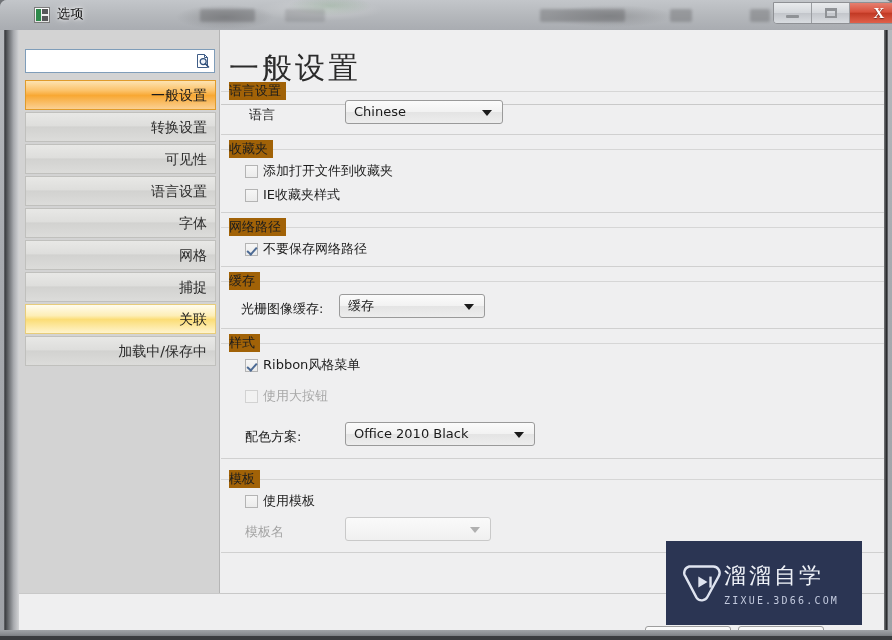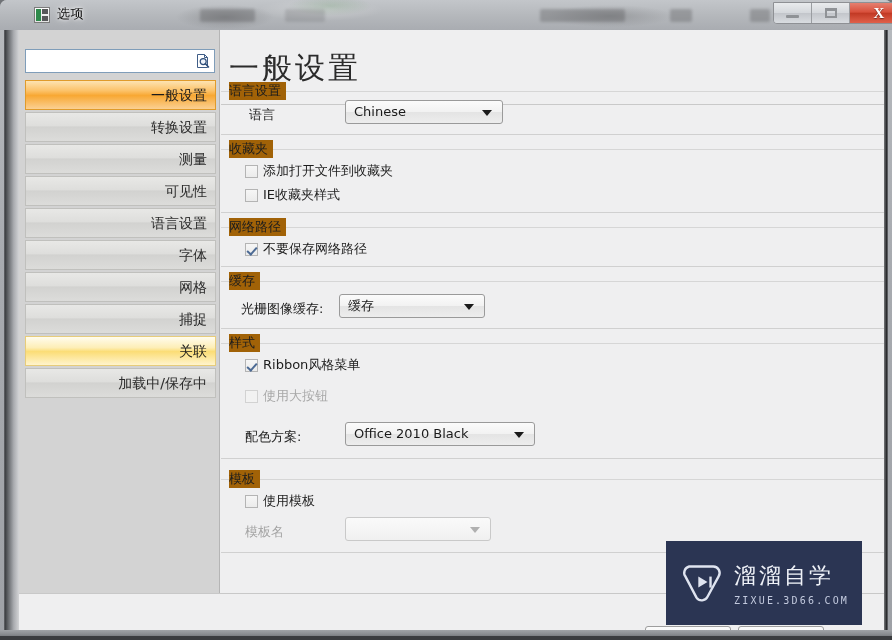--- a/index.html
+++ b/index.html
@@ -229,21 +229,21 @@
     position:absolute; left:0; top:636px; width:892px; height:4px; background:#3a3c3f;
   }
 
   
   #watermark {
     position:absolute; left: 666px; top: 541px; width: 196px; height: 84px;
     background: #2b3553; z-index: 20;
     display:flex; align-items:center;
   }
   #wm-logo { margin-left: 14px; width: 44px; height: 44px; flex:0 0 auto; }
-  #wm-texts { margin-left: 10px; }
+  #wm-texts { }
   #wm-title {
     font-size: 22px; color:#eef1f7; letter-spacing: 3px;
     font-family:"DejaVu Sans","Liberation Sans",sans-serif;
   }
   #wm-sub {
     font-size: 10px; color:#c3cade; letter-spacing: 2.2px; margin-top: 4px;
     font-family:"DejaVu Sans Mono","Liberation Mono",monospace;
   }
 </style>
 </head>
@@ -293,21 +293,20 @@
           <path d="M2.5 1.5h7l3 3v10h-10z" fill="#ffffff" stroke="#3f5d87" stroke-width="1"></path>
           <path d="M9.5 1.5v3h3" fill="none" stroke="#3f5d87" stroke-width="1"></path>
           <circle cx="8.2" cy="8.6" r="3" fill="#eef3fa" stroke="#2d4d79" stroke-width="1.2"></circle>
           <path d="M10.4 10.8l3.1 3.2" stroke="#2d4d79" stroke-width="1.6" fill="none" stroke-linecap="round"></path>
         </svg>
       </div>
 
       <div class="nav-list">
         <div class="nav-item selected"><span>一般设置</span></div>
         <div class="nav-item"><span>转换设置</span></div>
-        <div class="nav-item"><span>测量</span></div>
         <div class="nav-item"><span>可见性</span></div>
         <div class="nav-item"><span>语言设置</span></div>
         <div class="nav-item"><span>字体</span></div>
         <div class="nav-item"><span>网格</span></div>
         <div class="nav-item"><span>捕捉</span></div>
         <div class="nav-item hover"><span>关联</span></div>
         <div class="nav-item"><span>加载中/保存中</span></div>
       </div>
     </div>
 

